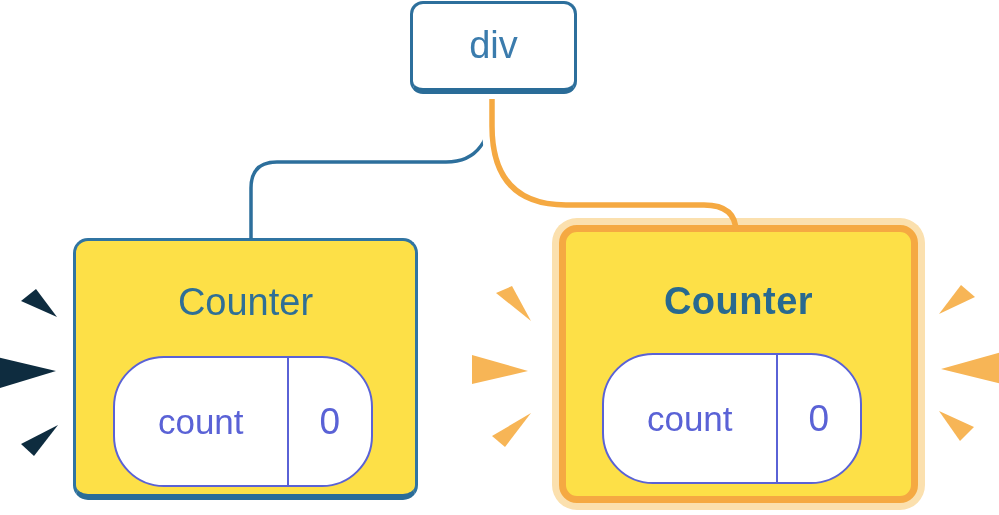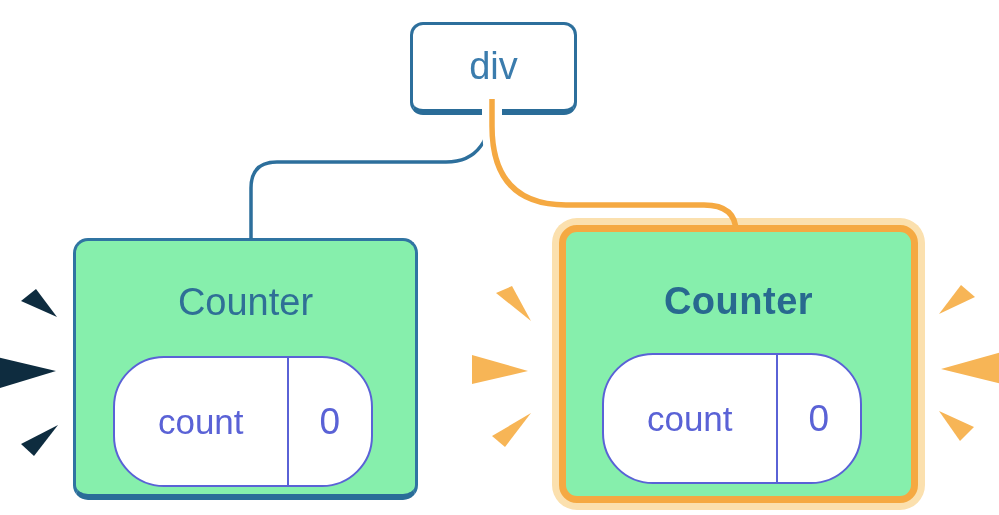--- a/index.html
+++ b/index.html
@@ -5,37 +5,37 @@
   html,body{margin:0;padding:0;background:#fff;}
   .stage{
     position:relative;
     width:999px;height:515px;
     background:#fff;
     overflow:hidden;
     font-family:"Liberation Sans", sans-serif;
   }
   
   .root-node{
-    position:absolute;left:410px;top:22px;width:167px;height:93px;
+    position:absolute;left:410px;top:1px;width:167px;height:93px;
     box-sizing:border-box;
     background:#fff;
     border:3px solid #2d6f9c;
     border-bottom-width:6px;
     border-bottom-color:#2a6c98;
     border-radius:13px;
     display:flex;align-items:center;justify-content:center;
     z-index:2;
   }
   .root-node .label{
     font-size:38px;line-height:38px;font-weight:500;color:#3b7cad;
     padding-bottom:2px;
   }
   
   .card{
-    position:absolute;box-sizing:border-box;background:#86efac;z-index:2;
+    position:absolute;box-sizing:border-box;background:#fde047;z-index:2;
   }
   .card-left{
     left:73px;top:238px;width:345px;height:262px;
     border:3px solid #3074a2;
     border-bottom-width:6px;border-bottom-color:#2a6c98;
     border-radius:15px;
   }
   .card-right{
     left:559px;top:225px;width:359px;height:278px;
     border:7px solid #f5a942;

